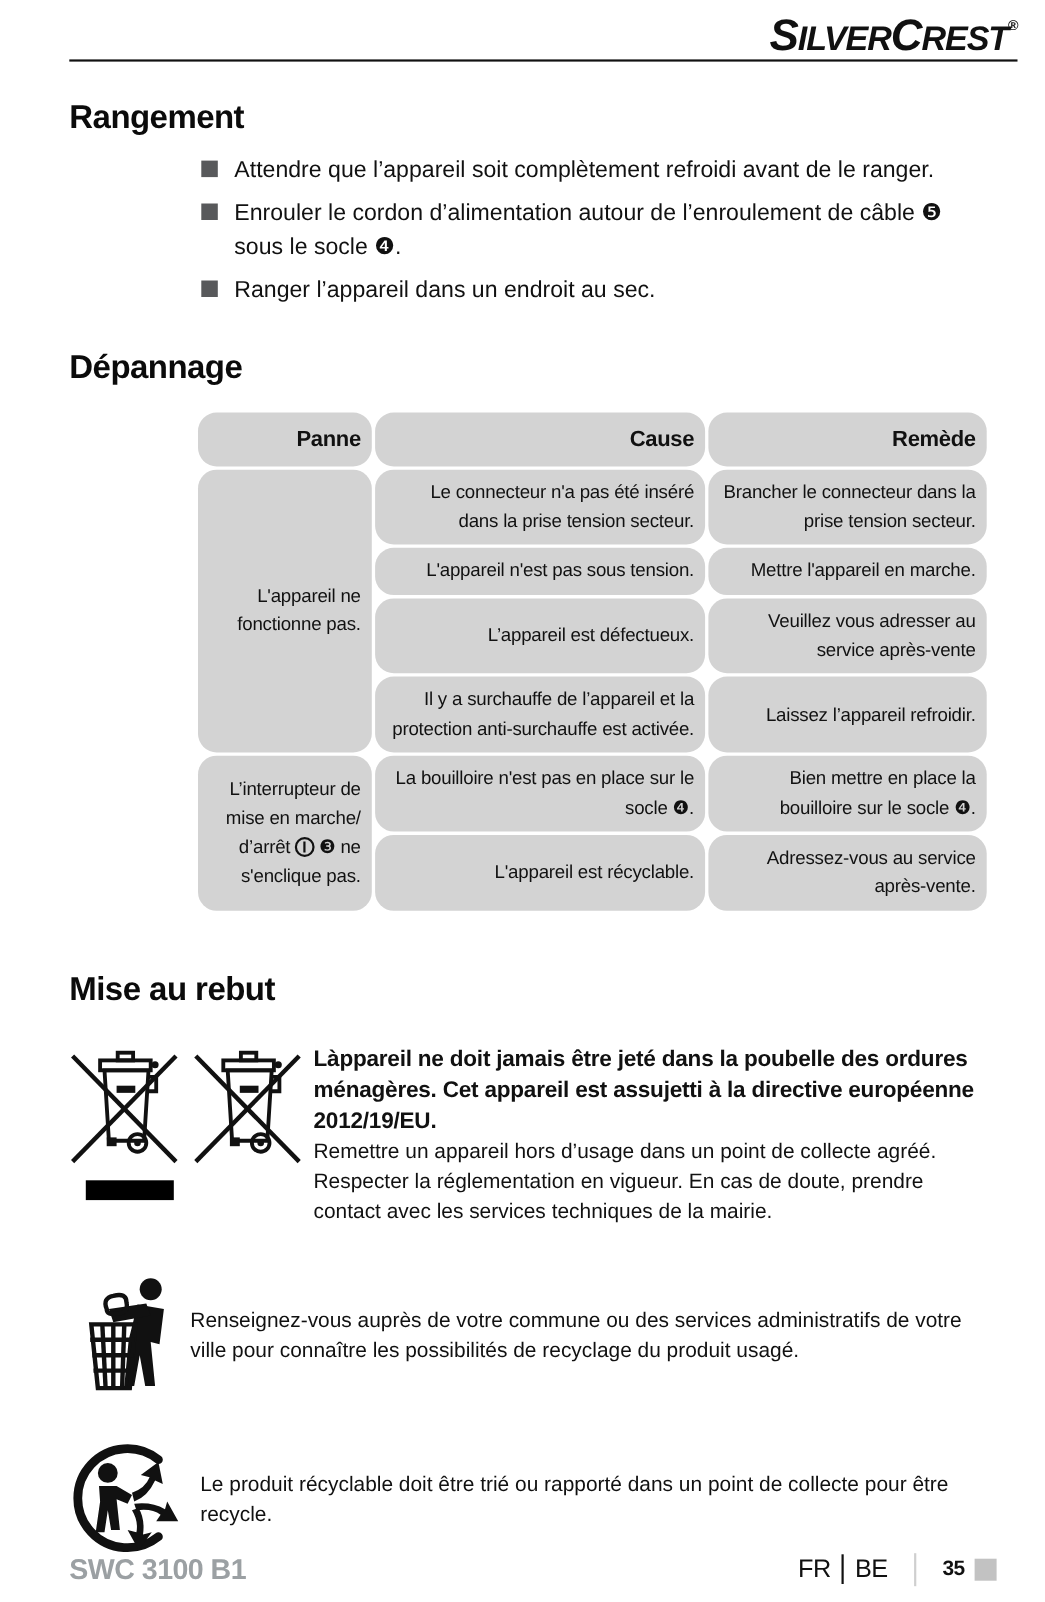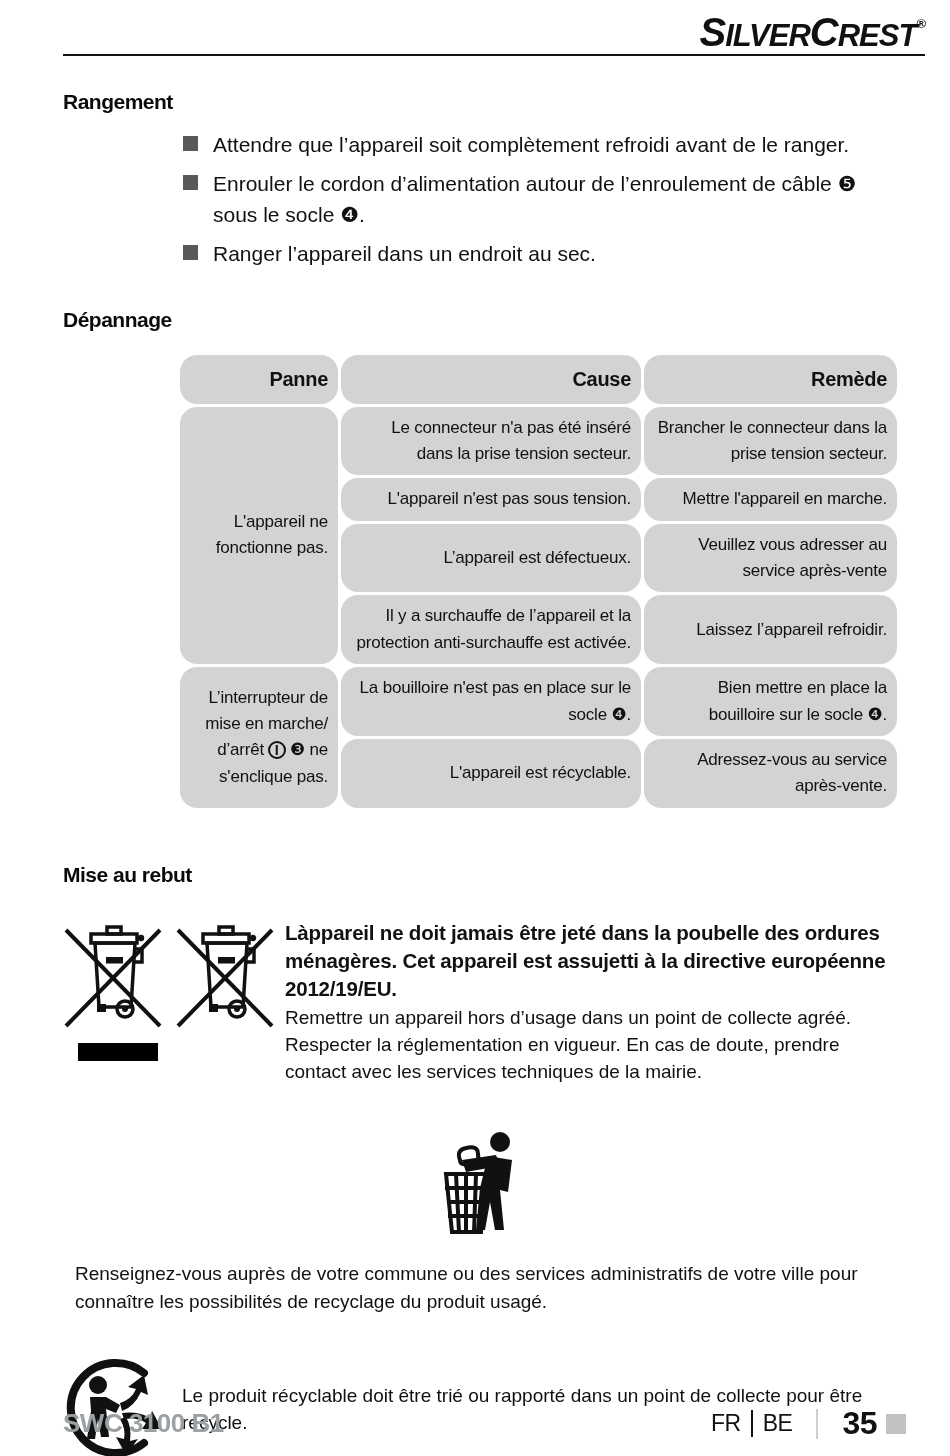--- a/index.html
+++ b/index.html
@@ -16,21 +16,21 @@
   
   .logo-row { padding:10px 24px 0 0; text-align:right; height:52px; }
   .logo { font-style:italic; font-weight:bold; letter-spacing:-1px; white-space:nowrap; }
   .logo .lg-big { font-size:40px; }
   .logo .lg-small { font-size:31px; }
   .logo sup { font-size:13px; font-style:normal; vertical-align:18px; letter-spacing:0; }
   .header-rule { margin:2px 25px 0 63px; border-top:2.5px solid #111; }
 
   
   h1 {
-    font-size:21px; font-weight:bold; letter-spacing:-0.5px;
+    font-size:30px; font-weight:bold; letter-spacing:-0.5px;
     margin-left:63px; color:#0b0b0b;
   }
   .h-rangement { margin-top:34px; margin-bottom:16px; }
   .h-depannage { margin-top:38px; margin-bottom:20px; }
   .h-rebut     { margin-top:52px; margin-bottom:30px; }
 
   
   .bullets { margin-left:183px; margin-right:60px; }
   .bullet-item { display:flex; gap:15px; margin-bottom:9px; font-size:21px; line-height:1.45; }
   .bullet-sq { flex:none; width:15px; height:15px; background:#58595b; margin-top:6px; }
@@ -62,37 +62,37 @@
 
   
   .disposal-1 { display:flex; margin:0 58px 0 63px; }
   .weee-icons { flex:none; width:222px; }
   .weee-bins { display:flex; gap:12px; }
   .weee-bar { width:80px; height:18px; background:#000; margin:14px 0 0 15px; }
   .disposal-1 .txt { flex:1; padding-top:2px; }
   .p-bold { font-size:20.5px; font-weight:bold; line-height:1.38; letter-spacing:-0.2px; margin-bottom:2px; }
   .p-reg  { font-size:19px; line-height:1.42; }
 
-  .disposal-2 { display:flex; align-items:center; margin:44px 58px 0 75px; gap:22px;flex-direction:column; }
+  .disposal-2 { display:flex; align-items:center; margin:44px 58px 0 75px; gap:6px; }
   .disposal-2 .txt { flex:1; font-size:19px; line-height:1.45; }
   .disposal-3 { display:flex; align-items:center; margin:40px 58px 0 62px; gap:16px; }
   .disposal-3 .txt { flex:1; font-size:19px; line-height:1.45; }
   .icon-box { flex:none; }
 
   
   .footer {
     position:absolute; left:63px; right:44px; bottom:14px;
     display:flex; justify-content:space-between; align-items:center;
   }
   .footer-model { font-size:26px; font-weight:bold; letter-spacing:-0.5px; color:#9ba0a3; }
   .footer-right { display:flex; align-items:center; }
   .footer-lang { font-size:23px; letter-spacing:-0.5px; }
   .sep-black { width:2px; height:27px; background:#111; margin:0 10px; }
   .sep-gray  { width:2px; height:30px; background:#cfcfcf; margin:0 24px; }
-  .footer-page { font-size:32px; font-weight:bold; letter-spacing:-0.5px; }
+  .footer-page { font-size:19px; font-weight:bold; letter-spacing:-0.5px; }
   .page-sq { width:20px; height:20px; background:#c2c2c2; margin-left:9px; }
 </style>
 </head>
 <body>
 
 <div class="page">
 
   <div class="logo-row">
     <span class="logo"><span class="lg-big">S</span><span class="lg-small">ILVER</span><span class="lg-big">C</span><span class="lg-small">REST</span><sup>®</sup></span>
   </div>

